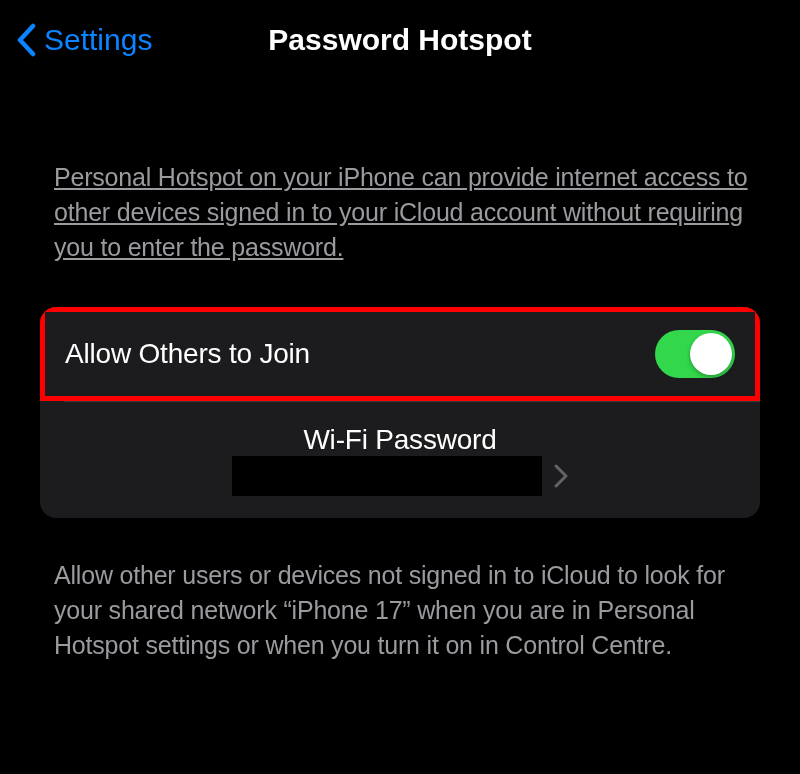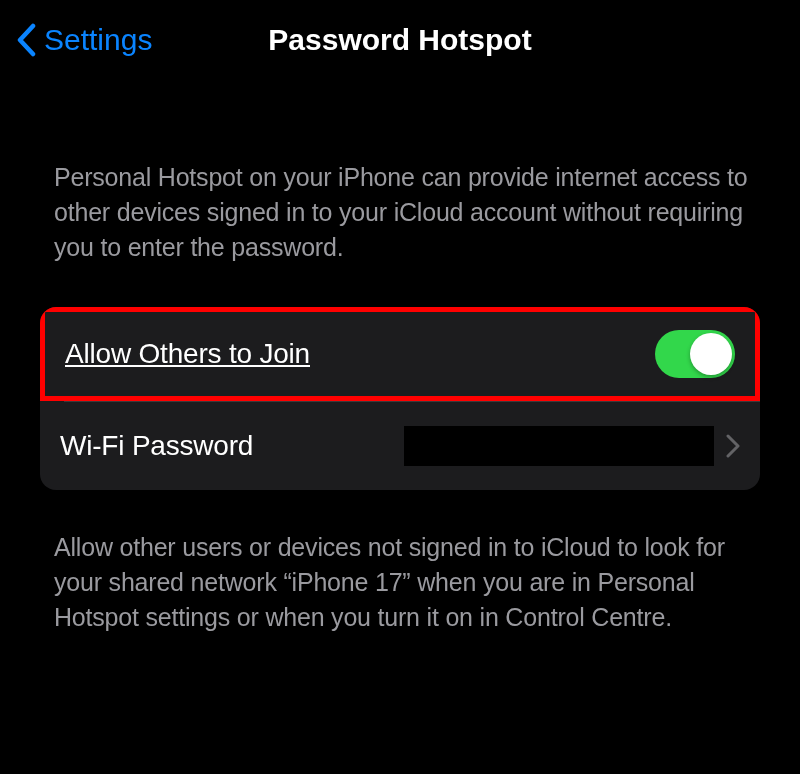--- a/index.html
+++ b/index.html
@@ -44,39 +44,39 @@
       font-size: 30px;
       font-weight: 600;
       color: #ffffff;
     }
     .description {
       color: #9a9a9f;
       font-size: 25px;
       line-height: 1.4;
       padding: 80px 50px 28px 54px;
       letter-spacing: -0.2px;
+      text-decoration: underline;
     }
     .cell-group {
       margin: 14px 40px 0 40px;
       background: #1c1c1e;
       border-radius: 16px;
       overflow: hidden;
     }
     .cell {
       display: flex;
       align-items: center;
       justify-content: space-between;
       padding: 22px 24px;
       min-height: 88px;
     }
     .cell.highlighted {
       border: 5px solid #ff0000;
       border-radius: 6px 6px 0 0;
       padding: 18px 20px;
-      text-decoration: underline;
     }
     .cell-label {
       font-size: 28px;
       font-weight: 400;
       color: #ffffff;
       letter-spacing: -0.2px;
     }
     .divider {
       height: 1px;
       background: #3a3a3c;
@@ -94,20 +94,21 @@
       width: 42px;
       height: 42px;
       background: #ffffff;
       border-radius: 50%;
       top: 3px;
       right: 3px;
       box-shadow: 0 2px 4px rgba(0,0,0,0.3);
     }
     .password-cell {
       padding: 22px 20px;
+      flex-direction: column;
     }
     .password-right {
       display: flex;
       align-items: center;
       gap: 12px;
     }
     .redacted {
       width: 310px;
       height: 40px;
       background: #000000;

